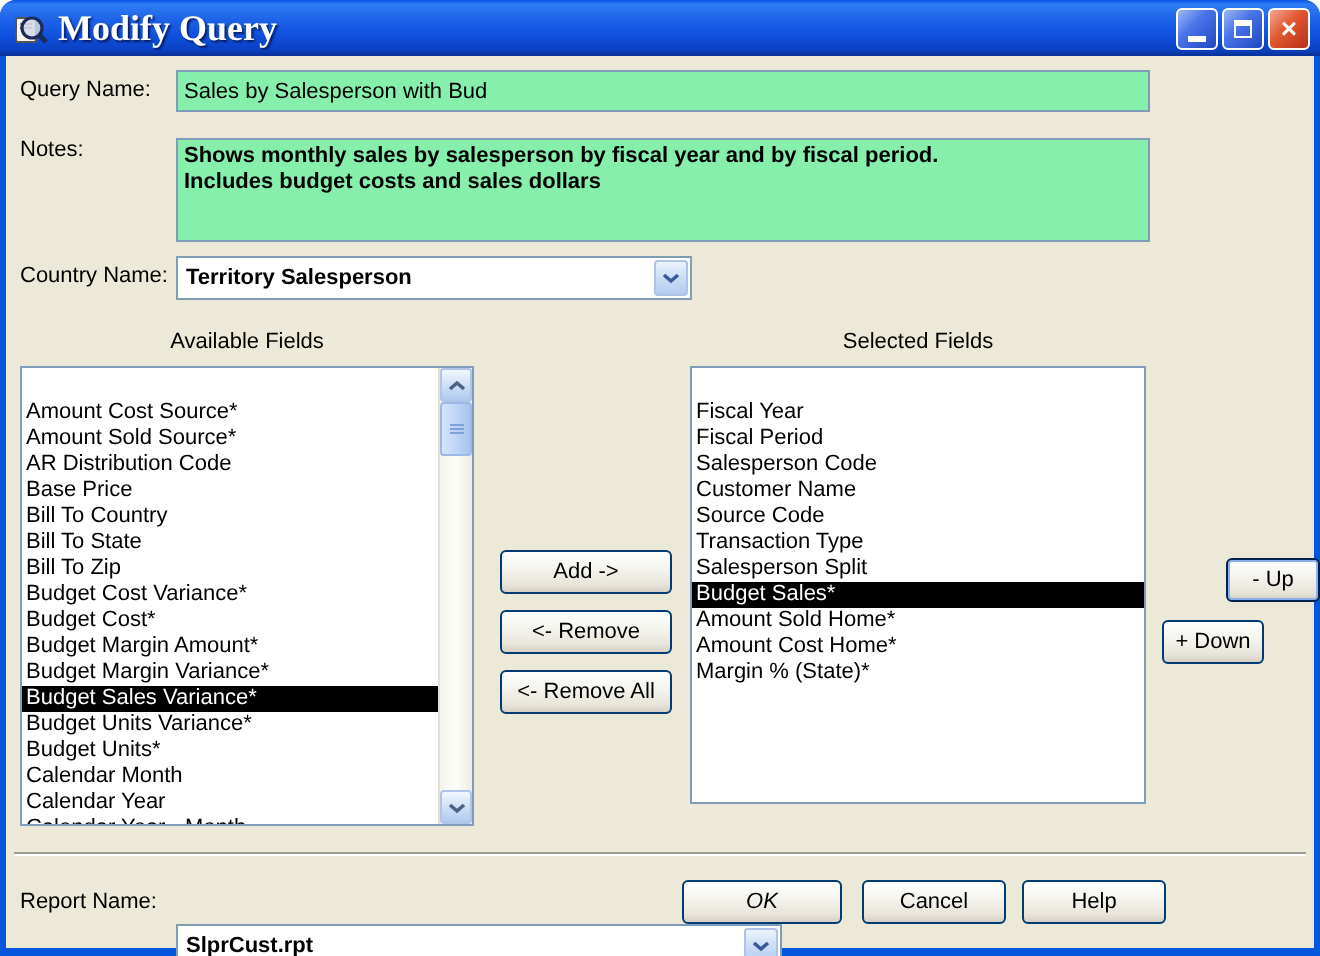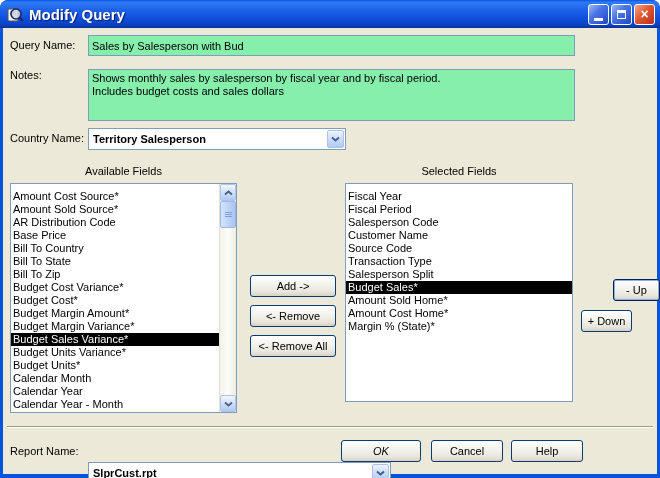--- a/index.html
+++ b/index.html
@@ -14,23 +14,23 @@
   }
   
   .titlebar{
     position:absolute;top:0;left:0;right:0;height:28px;
     border-radius:7px 7px 0 0;
     background:linear-gradient(180deg,#0B53E8 0%,#2F7CF5 8%,#1E62E8 35%,#1153DF 60%,#0A41C4 88%,#0A3197 100%);
     display:flex;align-items:center;padding:0 5px;
   }
   .title-icon{width:18px;height:18px;margin:0 4px 0 2px;display:inline-flex;align-items:center;}
   .title-text{
-    color:#fff;font-weight:bold;font-size:15px;
+    color:#fff;font-weight:bold;font-size:18px;
     text-shadow:1px 1px 1px rgba(8,20,80,.85);
-    flex:1;white-space:nowrap;overflow:hidden;
+    flex:1;white-space:nowrap;overflow:hidden;font-family:Liberation Serif, serif;
   }
   .win-controls{display:flex;gap:2px;}
   .winbtn{
     width:21px;height:21px;padding:0;border-radius:3px;
     border:1px solid #fff;cursor:pointer;
     display:flex;align-items:center;justify-content:center;
     color:#fff;
   }
   .winbtn.min,.winbtn.max{
     background:linear-gradient(135deg,#9DB9F5 0%,#4A74E8 40%,#2048C0 100%);
@@ -48,21 +48,21 @@
     background:#ECE9D8;
   }
   .abs{position:absolute;}
   .lbl{font-size:11px;line-height:13px;white-space:nowrap;}
 
   .textbox,.textarea{
     border:1px solid #7F9DB9;background:#86efac;
     font-size:11px;padding:2px 3px;color:#000;
     width:100%;height:100%;resize:none;outline:none;
   }
-  .textarea{line-height:13px;}
+  .textarea{line-height:13px;font-weight:bold;}
 
   
   .combo{
     border:1px solid #7F9DB9;background:#fff;position:relative;
     display:flex;align-items:center;padding-left:4px;cursor:default;font-weight:bold;
   }
   .combo-text{font-size:11px;white-space:nowrap;overflow:hidden;}
   .combo-arrow{
     position:absolute;top:1px;bottom:1px;right:1px;width:17px;
     border:1px solid #AEC2E8;border-radius:2px;
@@ -70,21 +70,21 @@
     display:flex;align-items:center;justify-content:center;
   }
 
   
   .section-label{text-align:center;font-size:11px;}
 
   
   .listbox{
     border:1px solid #7F9DB9;background:#fff;display:flex;overflow:hidden;
   }
-  .list-content{flex:1;overflow:hidden;padding-top:6px;}
+  .list-content{flex:1;overflow:hidden;padding-top:16px;}
   .list-item{
     font-size:11px;line-height:13px;height:13px;
     padding-left:2px;white-space:nowrap;cursor:default;
   }
   .list-item.selected{background:#000000;color:#fff;}
 
   
   .scrollbar{
     width:17px;background:
       linear-gradient(90deg,#F3F2EA 0%,#FDFDF9 50%,#EEEDE3 100%);

